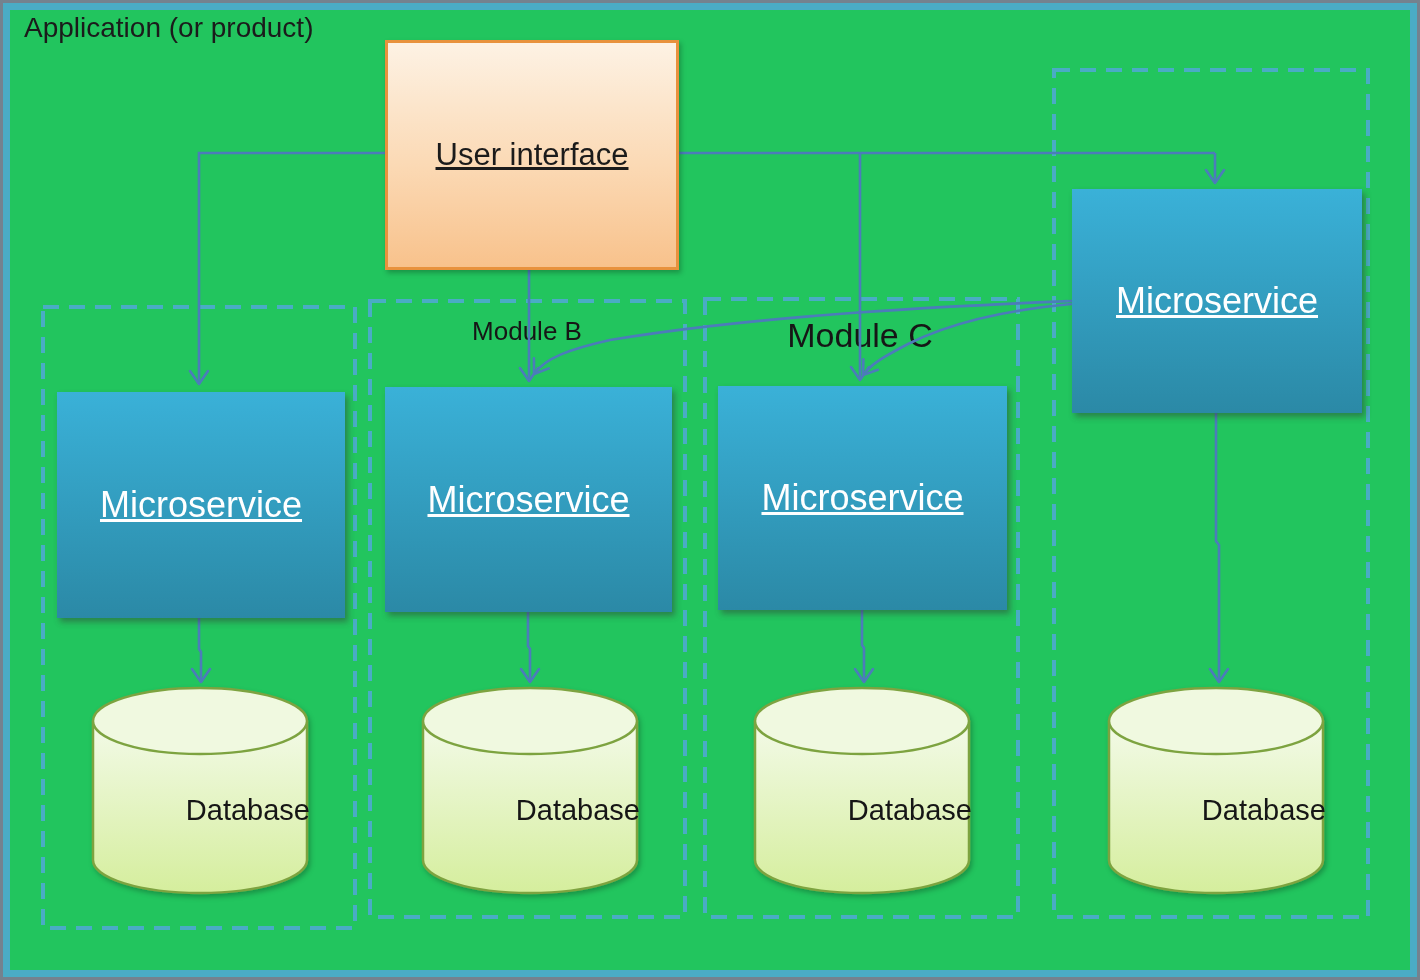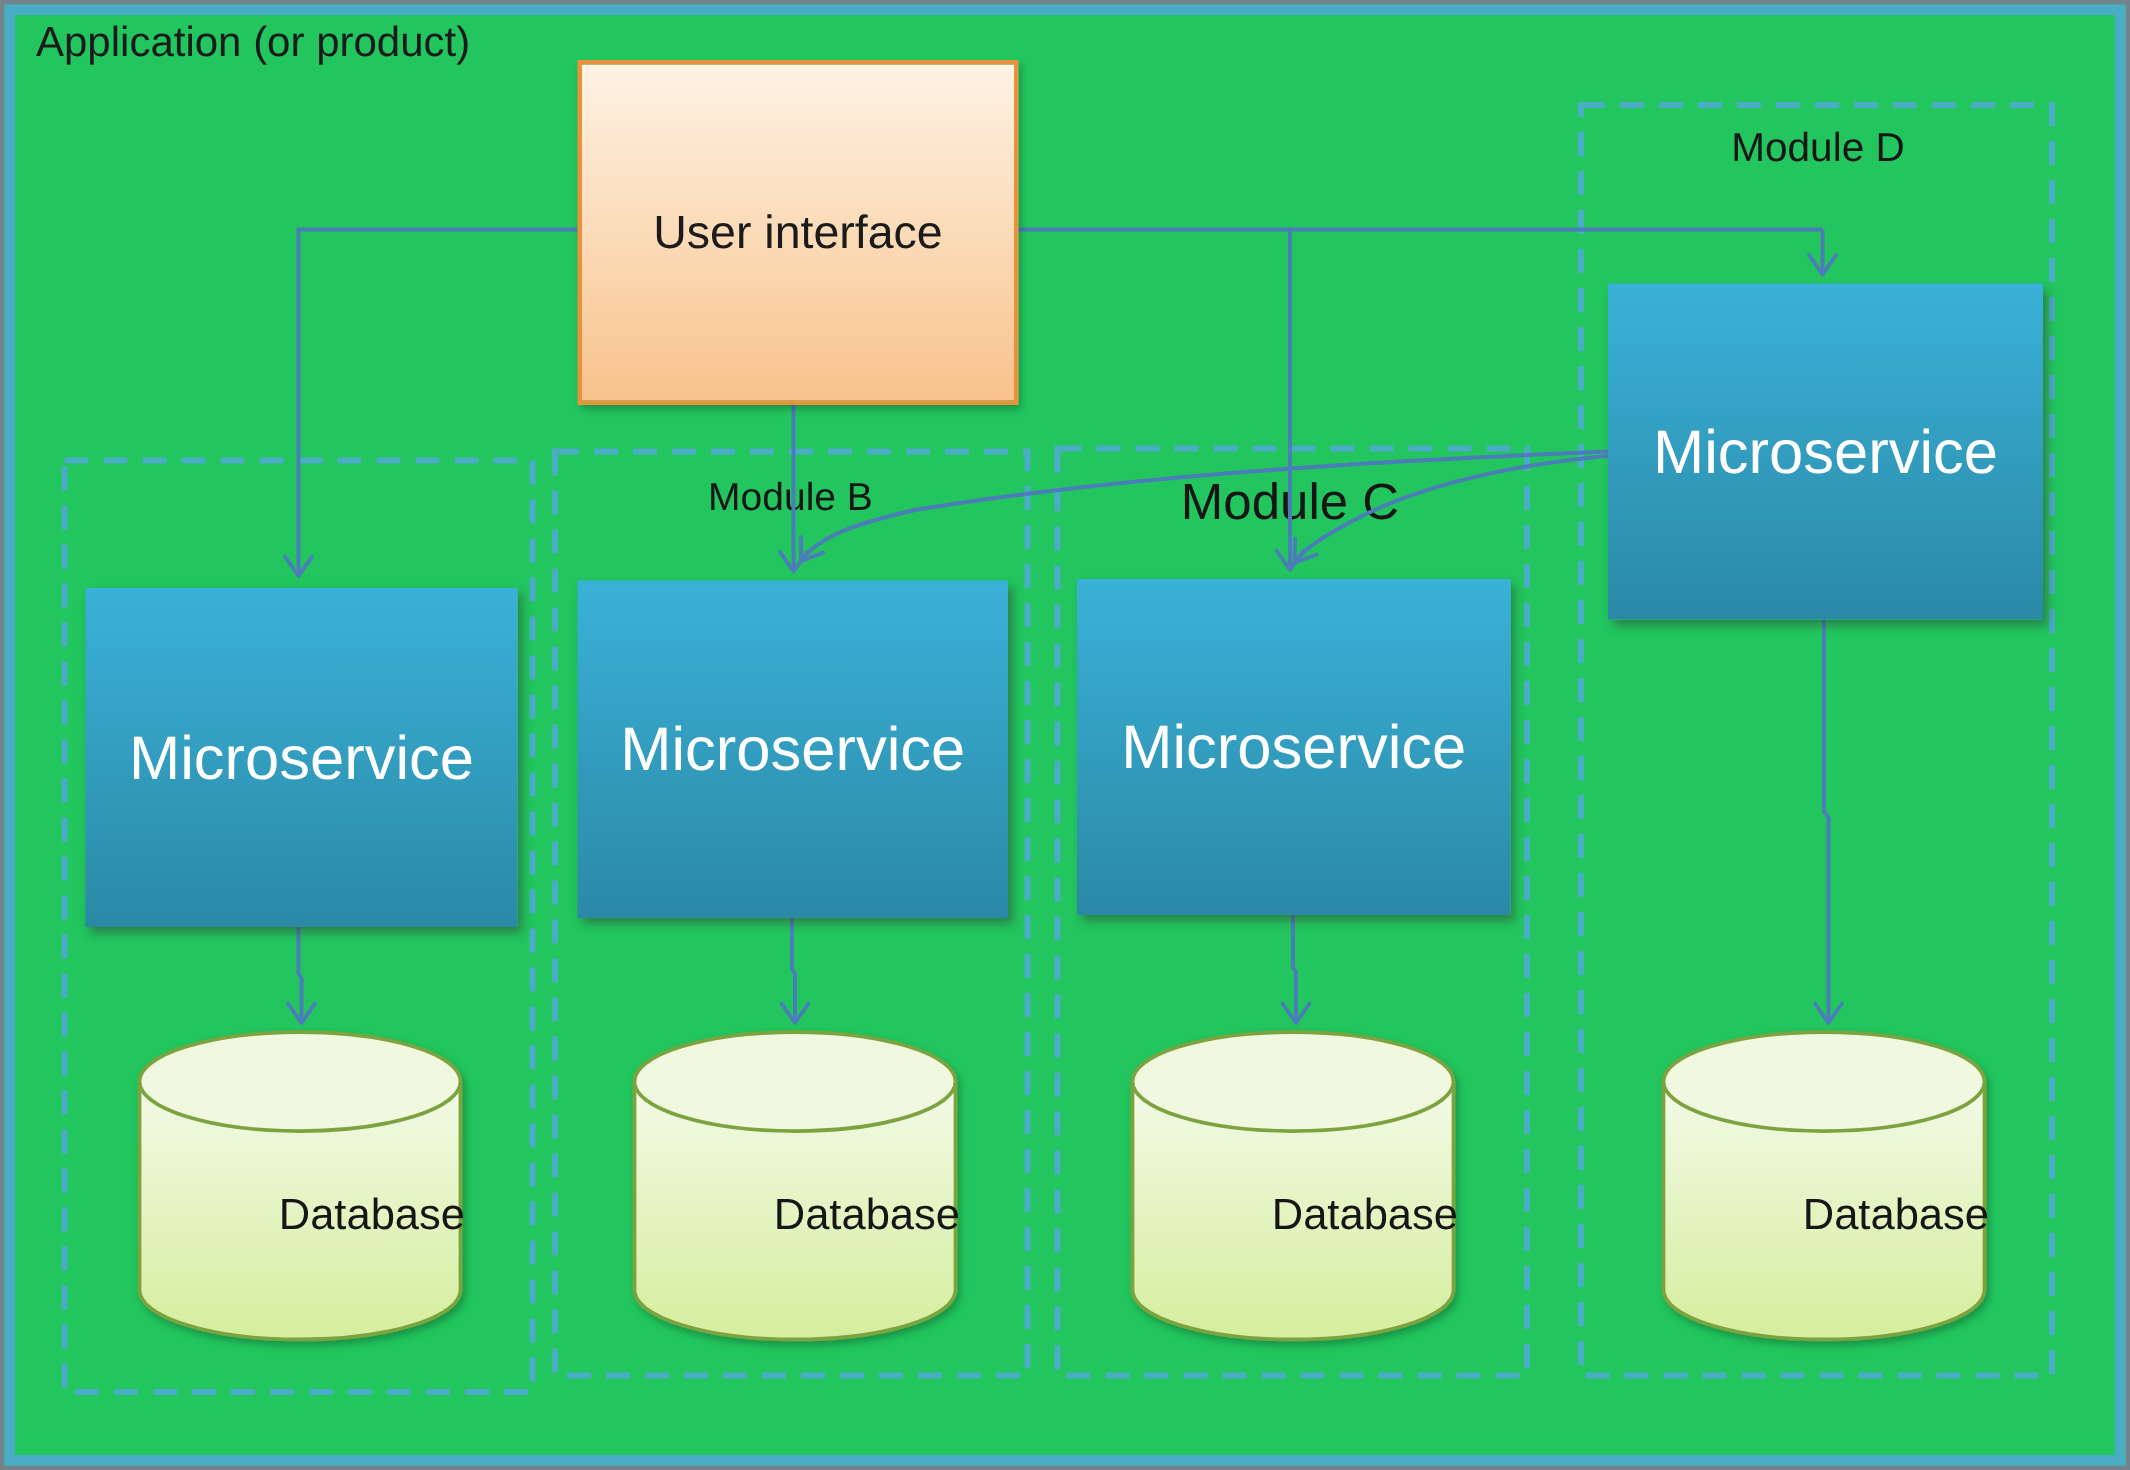--- a/index.html
+++ b/index.html
@@ -17,33 +17,33 @@
 
   .module-label {
     position:absolute; width:220px; text-align:center; font-size:25px;
     color:#161616; z-index:5; white-space:nowrap;
   }
 
   .svg-layer { position:absolute; left:0; top:0; z-index:10; }
 
   .box {
     position:absolute; display:flex; align-items:center; justify-content:center;
-    z-index:20; 
+    z-index:20; text-decoration:underline;
   }
   .ui-box {
     left:385px; top:40px; width:288px; height:224px;
     border:3px solid #e8923d;
     background:linear-gradient(180deg,#fdf2e4 0%, #fbd9b4 55%, #f8c28c 100%);
     box-shadow:2px 3px 5px rgba(0,0,0,0.25);
     font-size:31px; color:#1b1b1b;
   }
   .ms-box {
     background:linear-gradient(180deg,#3ab1d8 0%, #2b89a6 100%);
     box-shadow:3px 4px 6px rgba(50,50,50,0.45);
-    font-size:41px; color:#ffffff;
+    font-size:36px; color:#ffffff;
   }
   .ms-a { left:57px;   top:392px; width:288px; height:226px; }
   .ms-b { left:385px;  top:387px; width:287px; height:225px; }
   .ms-c { left:718px;  top:386px; width:289px; height:224px; }
   .ms-d { left:1072px; top:189px; width:290px; height:224px; }
 
   .db-label {
     position:absolute; width:220px; text-align:right; font-size:29px;
     color:#161616; z-index:20; white-space:nowrap; top:794px;
   }
@@ -54,21 +54,20 @@
 </style>
 </head>
 <body>
 
 <div id="slide">
 
   <div class="app-title">Application (or product)</div>
 
   <div class="module-label" style="left:417px; top:316px; font-size:26px;">Module B</div>
   <div class="module-label" style="left:750px; top:316px; font-size:34px;">Module C</div>
-  <div class="module-label" style="left:1102px; top:83px; font-size:27px;">Module D</div>
 
   <svg class="svg-layer" width="1420" height="980" viewBox="0 0 1420 980">
     <defs>
       <marker id="arrowV" markerUnits="userSpaceOnUse" markerWidth="34" markerHeight="34" viewBox="-17 -17 34 34" refX="0" refY="0" orient="auto">
         <path d="M -13,-9 L 0,0 L -13,9" fill="none" stroke="#4c7cba" stroke-width="2.6" stroke-linecap="round" stroke-linejoin="round"></path>
       </marker>
       <linearGradient id="dbGrad" x1="0" y1="0" x2="0" y2="1">
         <stop offset="0" stop-color="#f3fae8"></stop>
         <stop offset="1" stop-color="#d5ee9d"></stop>
       </linearGradient>

